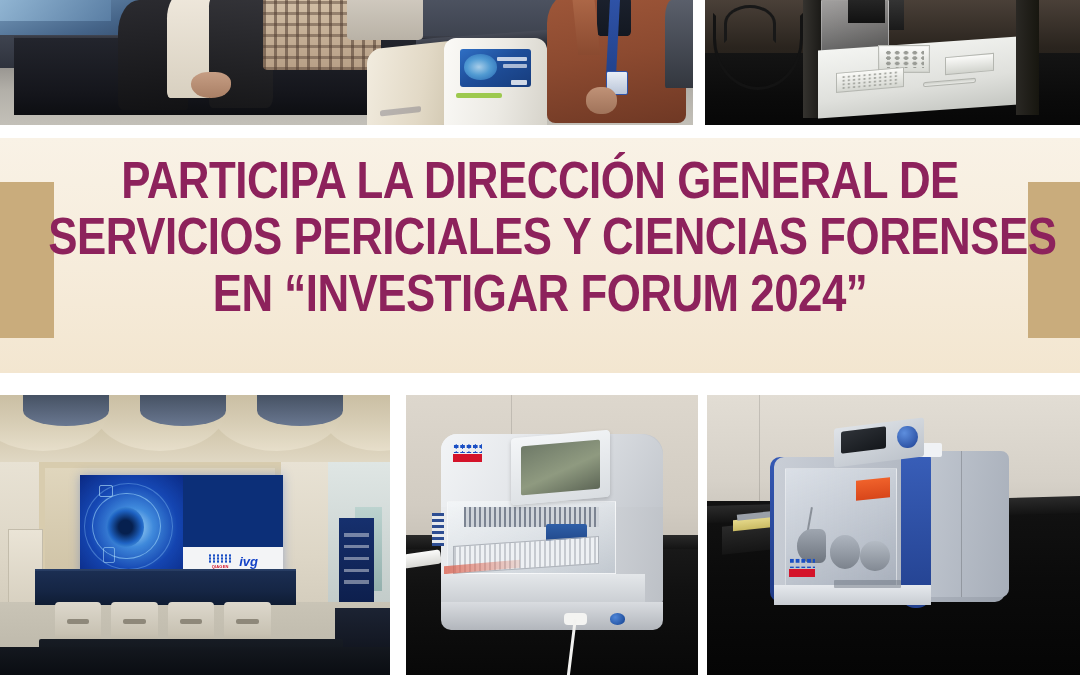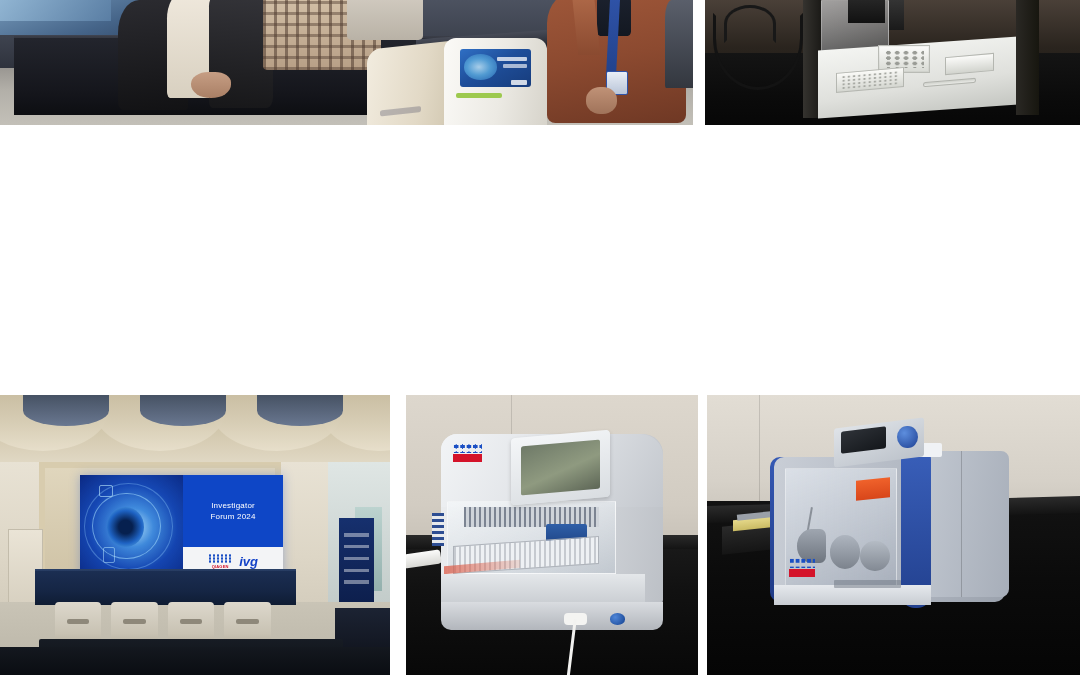--- a/index.html
+++ b/index.html
@@ -439,20 +439,29 @@
       </div>
       <div class="tr-plate">
         <div class="dots"></div>
       </div>
       <div class="tr-blockB"></div>
       <div class="tr-slot"></div>
       <div class="tr-frameR"></div>
     </div>
   </div>
 
+  <div id="banner">
+    <div class="tan" id="tan-left"></div>
+    <div class="tan" id="tan-right"></div>
+    <div id="title">
+      <span class="ln">PARTICIPA LA DIRECCIÓN GENERAL DE</span>
+      <span class="ln">SERVICIOS PERICIALES Y CIENCIAS FORENSES</span>
+      <span class="ln">EN “INVESTIGAR FORUM 2024”</span>
+    </div>
+  </div>
 
   <div class="photo" id="ph-bot-left">
     <div class="scene">
       <div class="bl-ceil"></div>
       <div class="bl-arc a1"></div>
       <div class="bl-arc a2"></div>
       <div class="bl-arc a3"></div>
       <div class="bl-arc a4"></div>
       <div class="bl-arcdark d1"></div>
       <div class="bl-arcdark d2"></div>
@@ -471,24 +480,20 @@
       </div>
       <div class="bl-floor"></div>
 
       <div class="led">
         <div class="led-eye">
           <div class="ring2"></div>
           <div class="ring"></div>
           <div class="iris"></div>
           <div class="hud"></div>
           <div class="hud2"></div>
-        </div>
-        <div class="led-txt">
-          <span>Investigator</span>
-          <span>Forum 2024</span>
         </div>
         <div class="led-logos">
           <div class="qlogo">
             <div class="qdots"></div>
             <div class="qtext">QIAGEN</div>
           </div>
           <div class="ivglogo">ivg</div>
         </div>
       </div>
 

